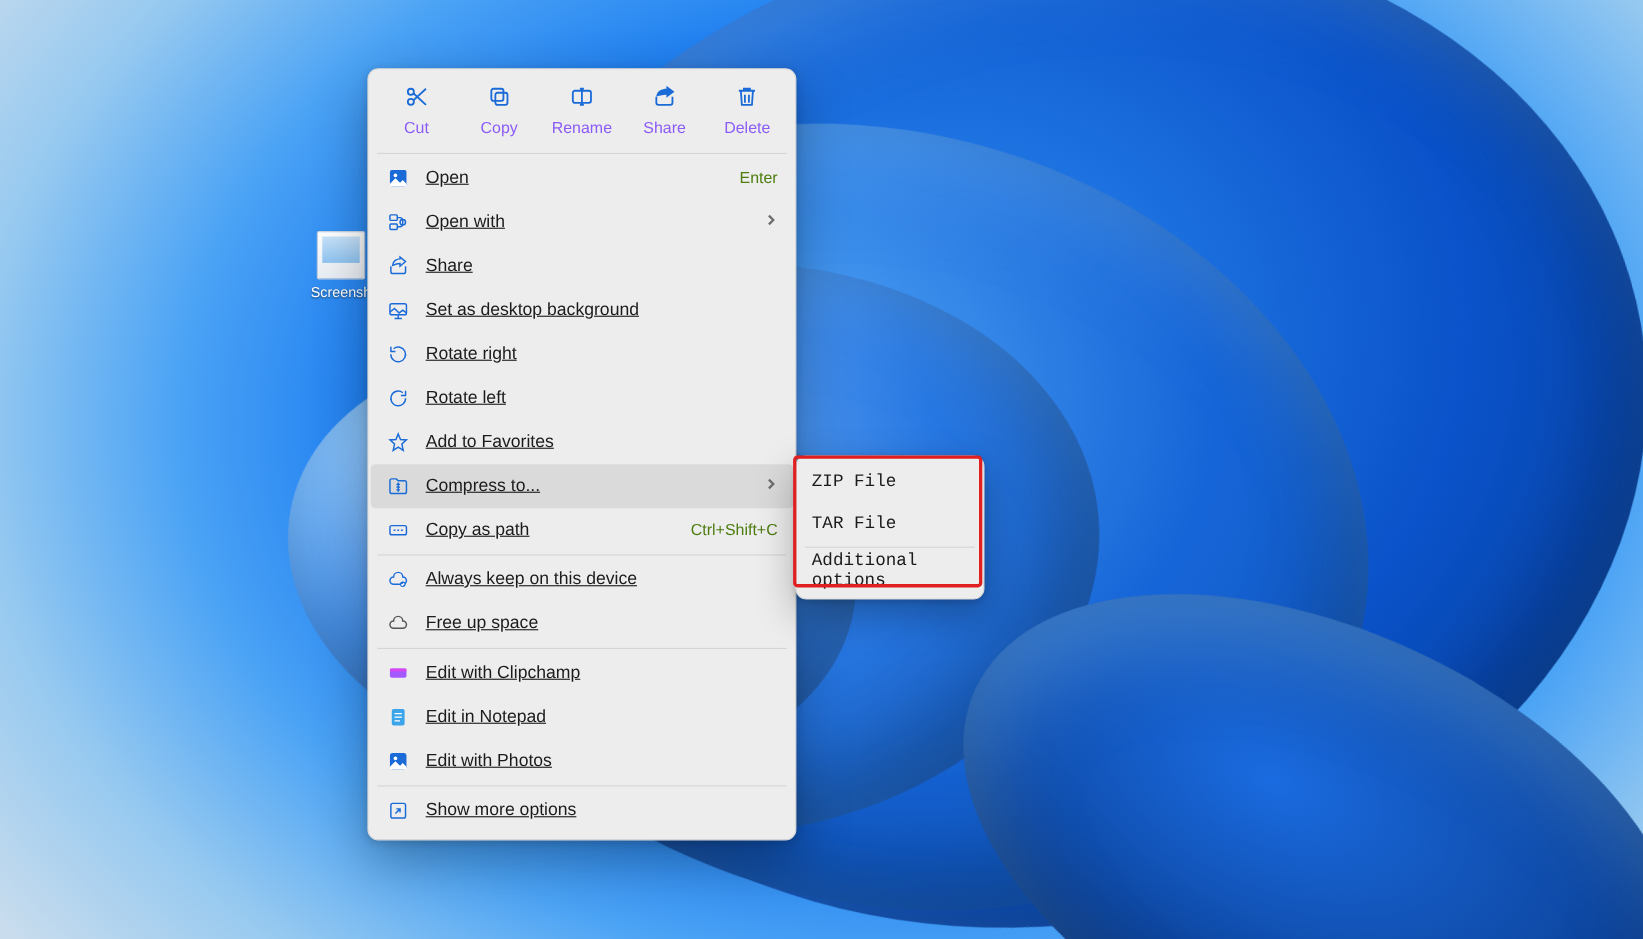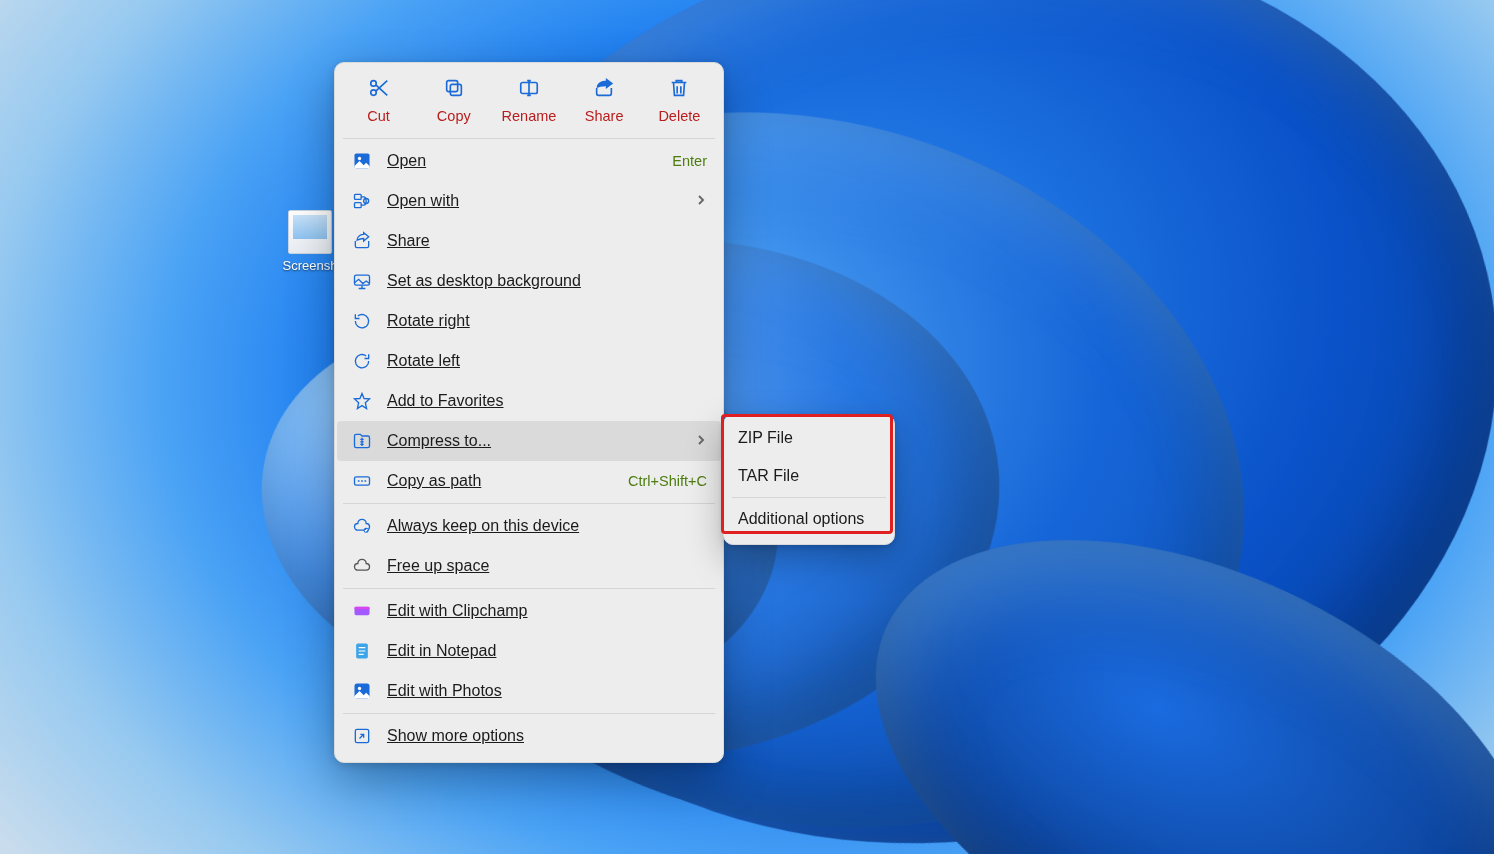--- a/index.html
+++ b/index.html
@@ -62,21 +62,21 @@
       padding-bottom: 6px;
     }
     .toolbar {
       display: flex;
       justify-content: space-around;
       padding: 10px 6px 8px;
     }
     .tbtn {
       display: flex; flex-direction: column; align-items: center;
       gap: 6px; width: 66px; padding:4px 0; border-radius:6px;
-      font-size:14.5px; color:#b91c1c; cursor:default;
+      font-size:14.5px; color:#8b5cf6; cursor:default;
     }
     .tbtn svg { width:22px; height:22px; stroke:#1a6bd8; fill:none; stroke-width:1.8; }
     .sep { height:1px; background:#d5d5d5; margin:2px 8px; }
 
     .row {
       display:flex; align-items:center;
       height:40px; padding:0 14px; gap:14px;
       font-size:16px; color:#1b1b1b; cursor:default;
       border-radius:4px; margin:0 2px;
     }
@@ -94,21 +94,21 @@
       top:414px; left:723px;
       width:172px;
       background:#ededed;
       border:1px solid #d9d9d9;
       border-radius:10px;
       box-shadow: 0 14px 36px rgba(0,0,0,0.28), 0 2px 6px rgba(0,0,0,0.15);
       padding:4px 0 6px;
     }
     .subctx .srow{
       height:38px; display:flex; align-items:center; padding:0 14px;
-      font-size:16px; color:#1b1b1b; cursor:default;
+      font-size:16px; color:#1b1b1b; cursor:default;font-family:Liberation Mono, monospace;
     }
     .sub-sep{ height:1px; background:#d5d5d5; margin:2px 8px; }
     .highlight-box{
       position:absolute;
       top:414px; left:721px;
       width:172px; height:120px;
       border:3px solid #e02020;
       border-radius:4px;
       pointer-events:none;
     }

